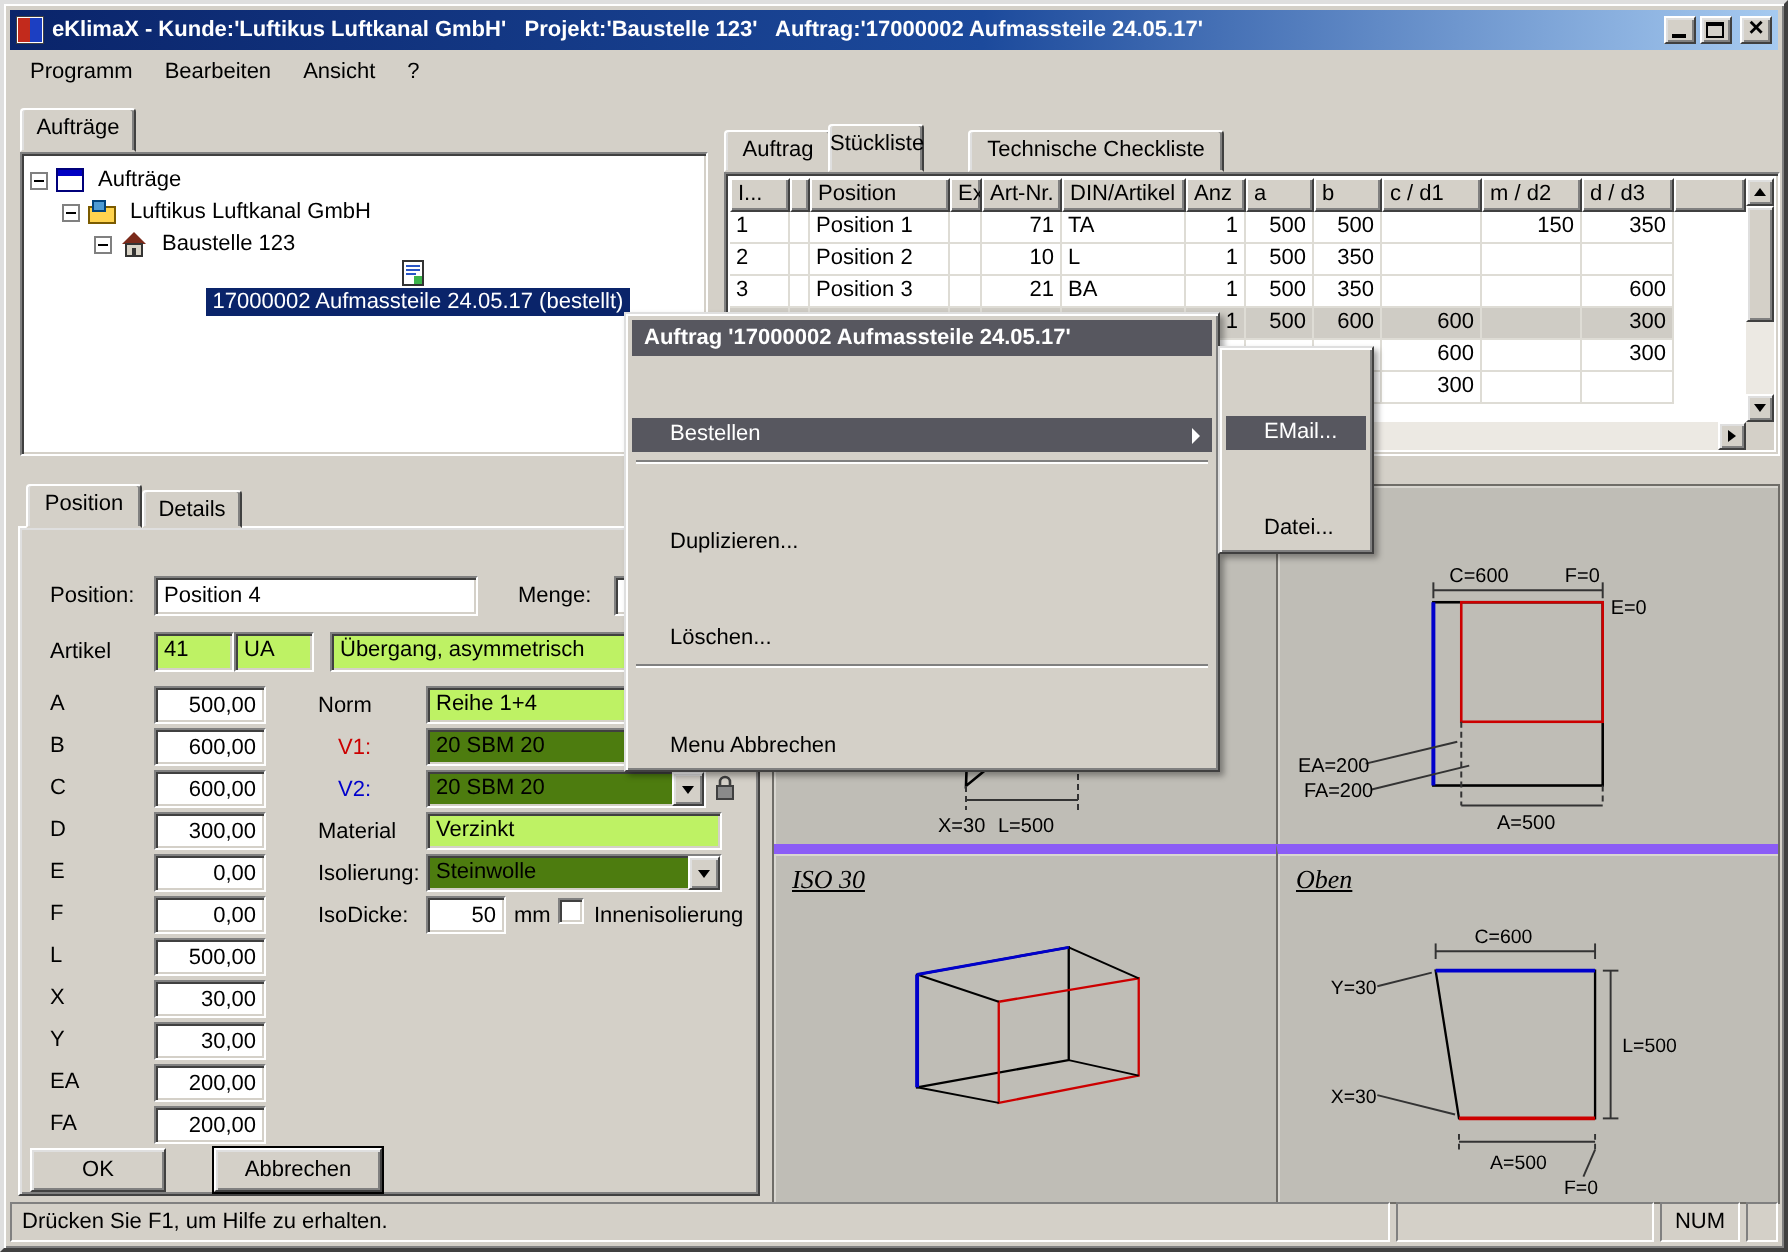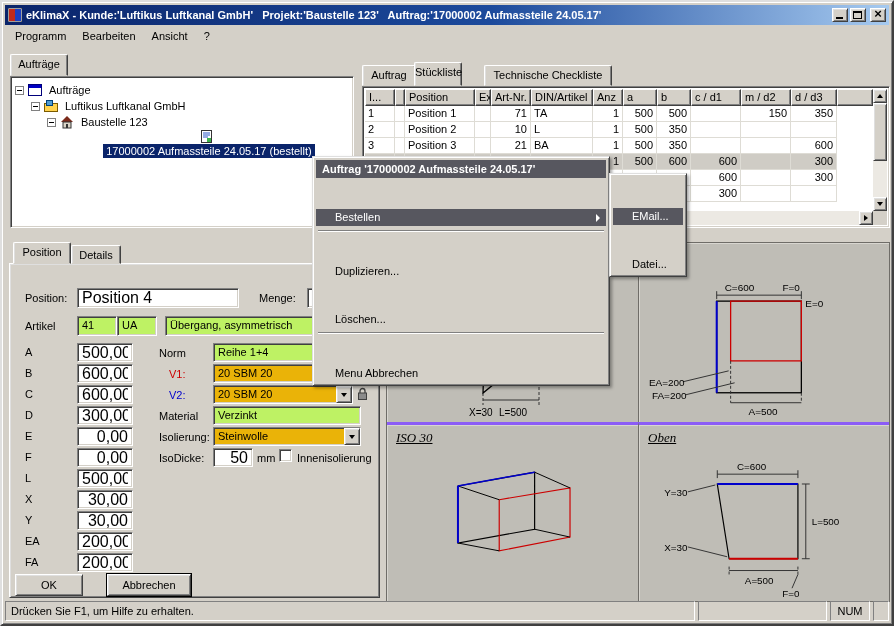--- a/index.html
+++ b/index.html
@@ -88,41 +88,41 @@
 
   
   .form-panel { position:absolute; left:5px; top:240px; width:375px; height:360px; }
   .form-page { position:absolute; left:2px; top:21px; width:371px; height:335px;
                border:1px solid; border-color:#fff #404040 #404040 #fff;
                box-shadow: inset 1px 1px 0 #dfdfdf, inset -1px -1px 0 #808080; }
   .flabel { position:absolute; white-space:nowrap; }
   .red { color:#cc0000; } .blue { color:#0000cc; }
   .tfield { position:absolute; background:#fff; border:1px solid; border-color:#808080 #fff #fff #808080;
             box-shadow: inset 1px 1px 0 #404040, inset -1px -1px 0 #d4d0c8;
-            padding:1px 4px; font:inherit; font-family:"Liberation Sans",sans-serif; font-size:16px; }
+            padding:1px 4px; font:inherit; font-family:"Liberation Sans",sans-serif; font-size:11px; }
   .gfield { position:absolute; background:#bef264; border:1px solid; border-color:#808080 #fff #fff #808080;
             box-shadow: inset 1px 1px 0 #404040, inset -1px -1px 0 #d4d0c8; padding:2px 4px; white-space:nowrap; overflow:hidden; }
-  .combo { position:absolute; display:flex; background:#eab308; border:1px solid; border-color:#808080 #fff #fff #808080;
+  .combo { position:absolute; display:flex; background:#4d7c0f; border:1px solid; border-color:#808080 #fff #fff #808080;
            box-shadow: inset 1px 1px 0 #404040, inset -1px -1px 0 #d4d0c8; }
   .combo-text { flex:1; padding:2px 4px; white-space:nowrap; overflow:hidden; }
   .combo-btn { width:16px; background:#d4d0c8; border:1px solid; border-color:#fff #404040 #404040 #fff;
                box-shadow: inset 1px 1px 0 #dfdfdf, inset -1px -1px 0 #808080; display:flex; align-items:center; justify-content:center; flex:none; }
   .lock { position:absolute; }
   .checkbox { position:absolute; width:13px; height:13px; background:#fff; border:1px solid; border-color:#808080 #fff #fff #808080;
               box-shadow: inset 1px 1px 0 #404040, inset -1px -1px 0 #d4d0c8; }
   .pbtn { position:absolute; height:22px; background:#d4d0c8; border:1px solid; border-color:#fff #404040 #404040 #fff;
           box-shadow: inset 1px 1px 0 #dfdfdf, inset -1px -1px 0 #808080; text-align:center; line-height:20px; }
   .pbtn.default { outline:1px solid #000; }
 
   
   .draw-area { position:absolute; left:384px; top:240px; width:504px; height:360px; background:#bfbdb6;
                border:1px solid #6f6d68; display:grid; grid-template-columns:1fr 1fr; grid-template-rows:1fr 1fr; }
   .quad { position:relative; box-shadow: inset 1px 1px 0 #d8d6d0; }
   .quad.qr { border-left:1px solid #6f6d68; }
-  .quad.qb { border-top:3px solid #8b5cf6; }
+  .quad.qb { border-top:5px solid #8b5cf6; }
   .quad-title { position:absolute; left:9px; top:5px; font-family:"Liberation Serif",serif; font-style:italic;
                 font-size:13px; text-decoration:underline; z-index:2; }
   .quad svg { position:absolute; left:0; top:0; width:100%; height:100%; }
   .quad svg text { font-family:"Liberation Sans",sans-serif; font-size:10px; fill:#000; }
 
   
   .statusbar { position:absolute; left:3px; right:3px; bottom:3px; height:20px; display:flex; gap:3px; }
   .scell { border:1px solid; border-color:#808080 #fff #fff #808080; padding:3px 5px; white-space:nowrap; overflow:hidden; }
   .sc-main { width:690px; flex:none; }
   .sc-mid { flex:1; }

